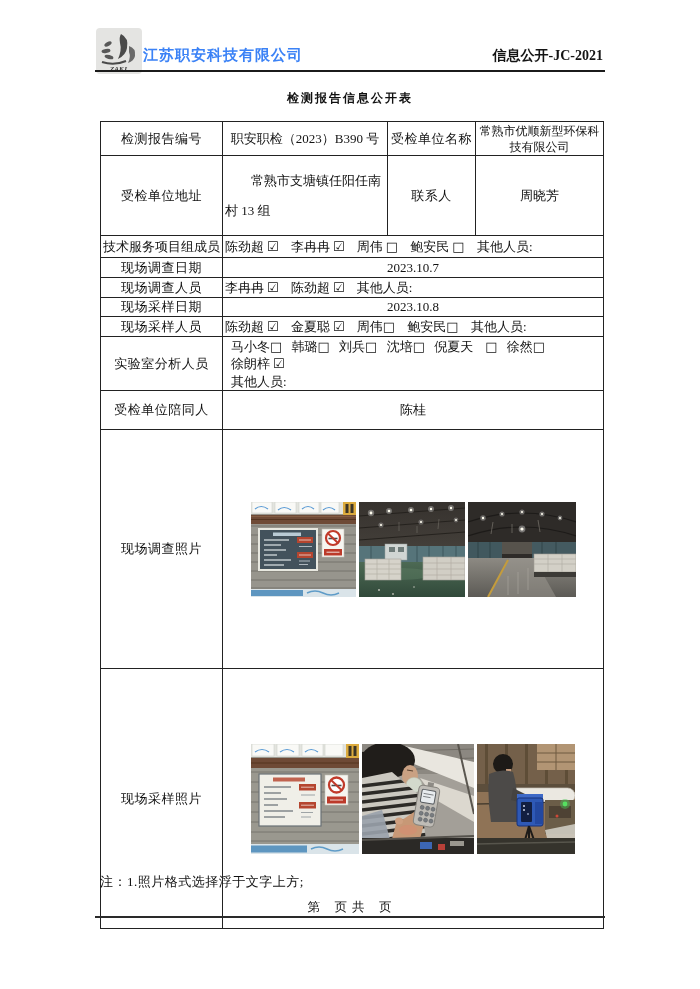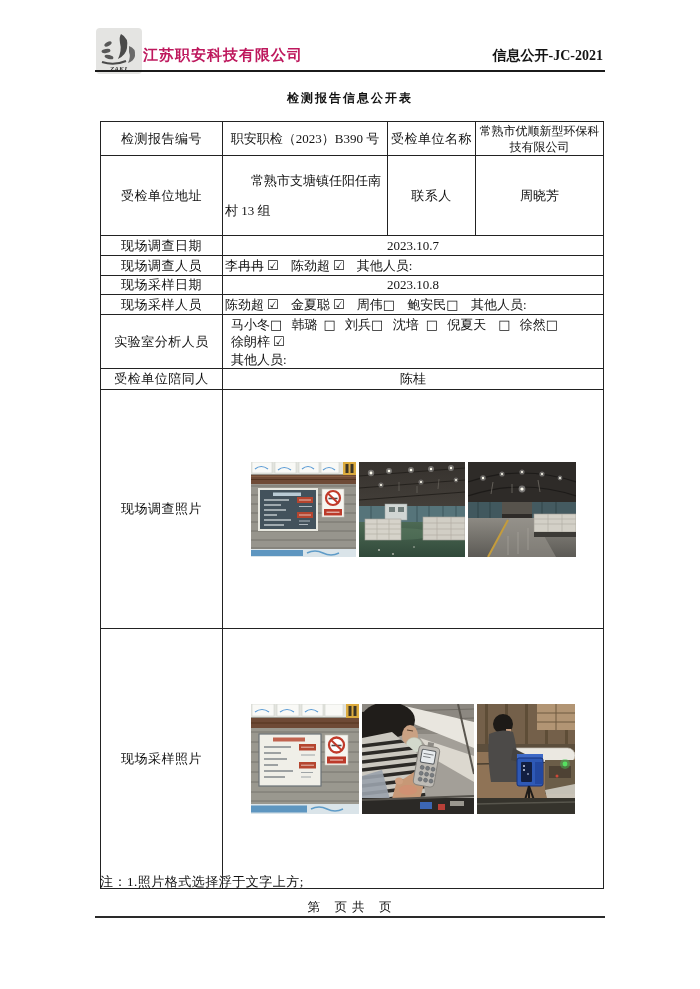--- a/index.html
+++ b/index.html
@@ -1,20 +1,20 @@
 <!DOCTYPE html>
 <html><head>
 <meta charset="utf-8">
 <style>
   html,body{margin:0;padding:0;background:#888;}
   .page{position:relative;width:700px;height:989px;background:#ffffff;margin:0 auto;
         font-family:"Liberation Serif","DejaVu Serif",serif;color:#111;overflow:hidden;}
   
   .hdr-logo{position:absolute;left:96px;top:28px;width:46px;height:46px;}
-  .hdr-company{position:absolute;left:143px;top:46px;font-size:15px;font-weight:bold;color:#be185d;letter-spacing:1px;}
+  .hdr-company{position:absolute;left:143px;top:46px;font-size:15px;font-weight:bold;color:#3b82f6;letter-spacing:1px;}
   .hdr-code{position:absolute;right:97px;top:47px;font-size:14px;font-weight:bold;color:#141414;}
   .hdr-rule{position:absolute;left:95px;top:70px;width:510px;height:2px;background:#1b1b1b;}
   
   .doc-title{position:absolute;left:95px;top:90px;width:510px;text-align:center;
              font-size:12px;font-weight:bold;letter-spacing:2px;}
   
   table.main{position:absolute;left:100px;top:121px;width:503px;border-collapse:collapse;
              table-layout:fixed;font-size:13px;color:#121212;}
   table.main td{border:1px solid #222;padding:0 2px;vertical-align:middle;overflow:hidden;}
   td.lbl{text-align:center;letter-spacing:0.5px;}
@@ -80,20 +80,30 @@
     <tr style="height:80px">
       <td class="lbl">受检单位地址</td>
       <td class="addr">
         <div class="in">常熟市支塘镇任阳任南</div>
         <div>村 13 组</div>
       </td>
       <td class="lbl">联系人</td>
       <td class="ctr">周晓芳</td>
     </tr>
 
+    <tr style="height:22px">
+      <td class="lbl tight">技术服务项目组成员</td>
+      <td class="left" colspan="3">
+        <span class="member"><span class="nm">陈劲超</span><span class="cb">☑</span></span>
+        <span class="member"><span class="nm">李冉冉</span><span class="cb">☑</span></span>
+        <span class="member"><span class="nm">周伟</span><span class="cb">□</span></span>
+        <span class="member"><span class="nm">鲍安民</span><span class="cb">□</span></span>
+        <span>其他人员:</span>
+      </td>
+    </tr>
 
     <tr style="height:20px">
       <td class="lbl">现场调查日期</td>
       <td class="ctr" colspan="3">2023.10.7</td>
     </tr>
 
     <tr style="height:20px">
       <td class="lbl">现场调查人员</td>
       <td class="left" colspan="3">
         <span class="member"><span class="nm">李冉冉</span><span class="cb">☑</span></span>
@@ -116,32 +126,32 @@
         <span class="member"><span class="nm" style="margin-right:0">鲍安民</span><span class="cb">□</span></span>
         <span>其他人员:</span>
       </td>
     </tr>
 
     <tr style="height:36px">
       <td class="lbl">实验室分析人员</td>
       <td colspan="3" style="padding:0">
         <div class="lab-line">
           <span class="member" style="margin-right:6px"><span class="nm" style="margin-right:0">马小冬</span><span class="cb">□</span></span>
-          <span class="member" style="margin-right:6px"><span class="nm" style="margin-right:6px">韩璐</span><span class="cb">□</span></span>
+          <span class="member" style="margin-right:6px"><span class="nm" style="margin-right:0">韩璐</span><span class="cb">□</span></span>
           <span class="member" style="margin-right:6px"><span class="nm" style="margin-right:0">刘兵</span><span class="cb">□</span></span>
-          <span class="member" style="margin-right:6px"><span class="nm" style="margin-right:7px">沈培</span><span class="cb">□</span></span>
+          <span class="member" style="margin-right:6px"><span class="nm" style="margin-right:0">沈培</span><span class="cb">□</span></span>
           <span class="member" style="margin-right:6px"><span class="nm" style="margin-right:12px">倪夏天</span><span class="cb">□</span></span>
           <span class="member" style="margin-right:22px"><span class="nm" style="margin-right:0">徐然</span><span class="cb">□</span></span>
           <span class="member"><span class="nm">徐朗梓</span><span class="cb">☑</span></span>
         </div>
         <div class="lab-line">其他人员:</div>
       </td>
     </tr>
 
-    <tr style="height:21px">
+    <tr style="height:39px">
       <td class="lbl">受检单位陪同人</td>
       <td class="ctr" colspan="3">陈桂</td>
     </tr>
 
     <tr style="height:239px">
       <td class="lbl">现场调查照片</td>
       <td colspan="3">
         <div class="photos">
 
           <div class="photo ph-a">

